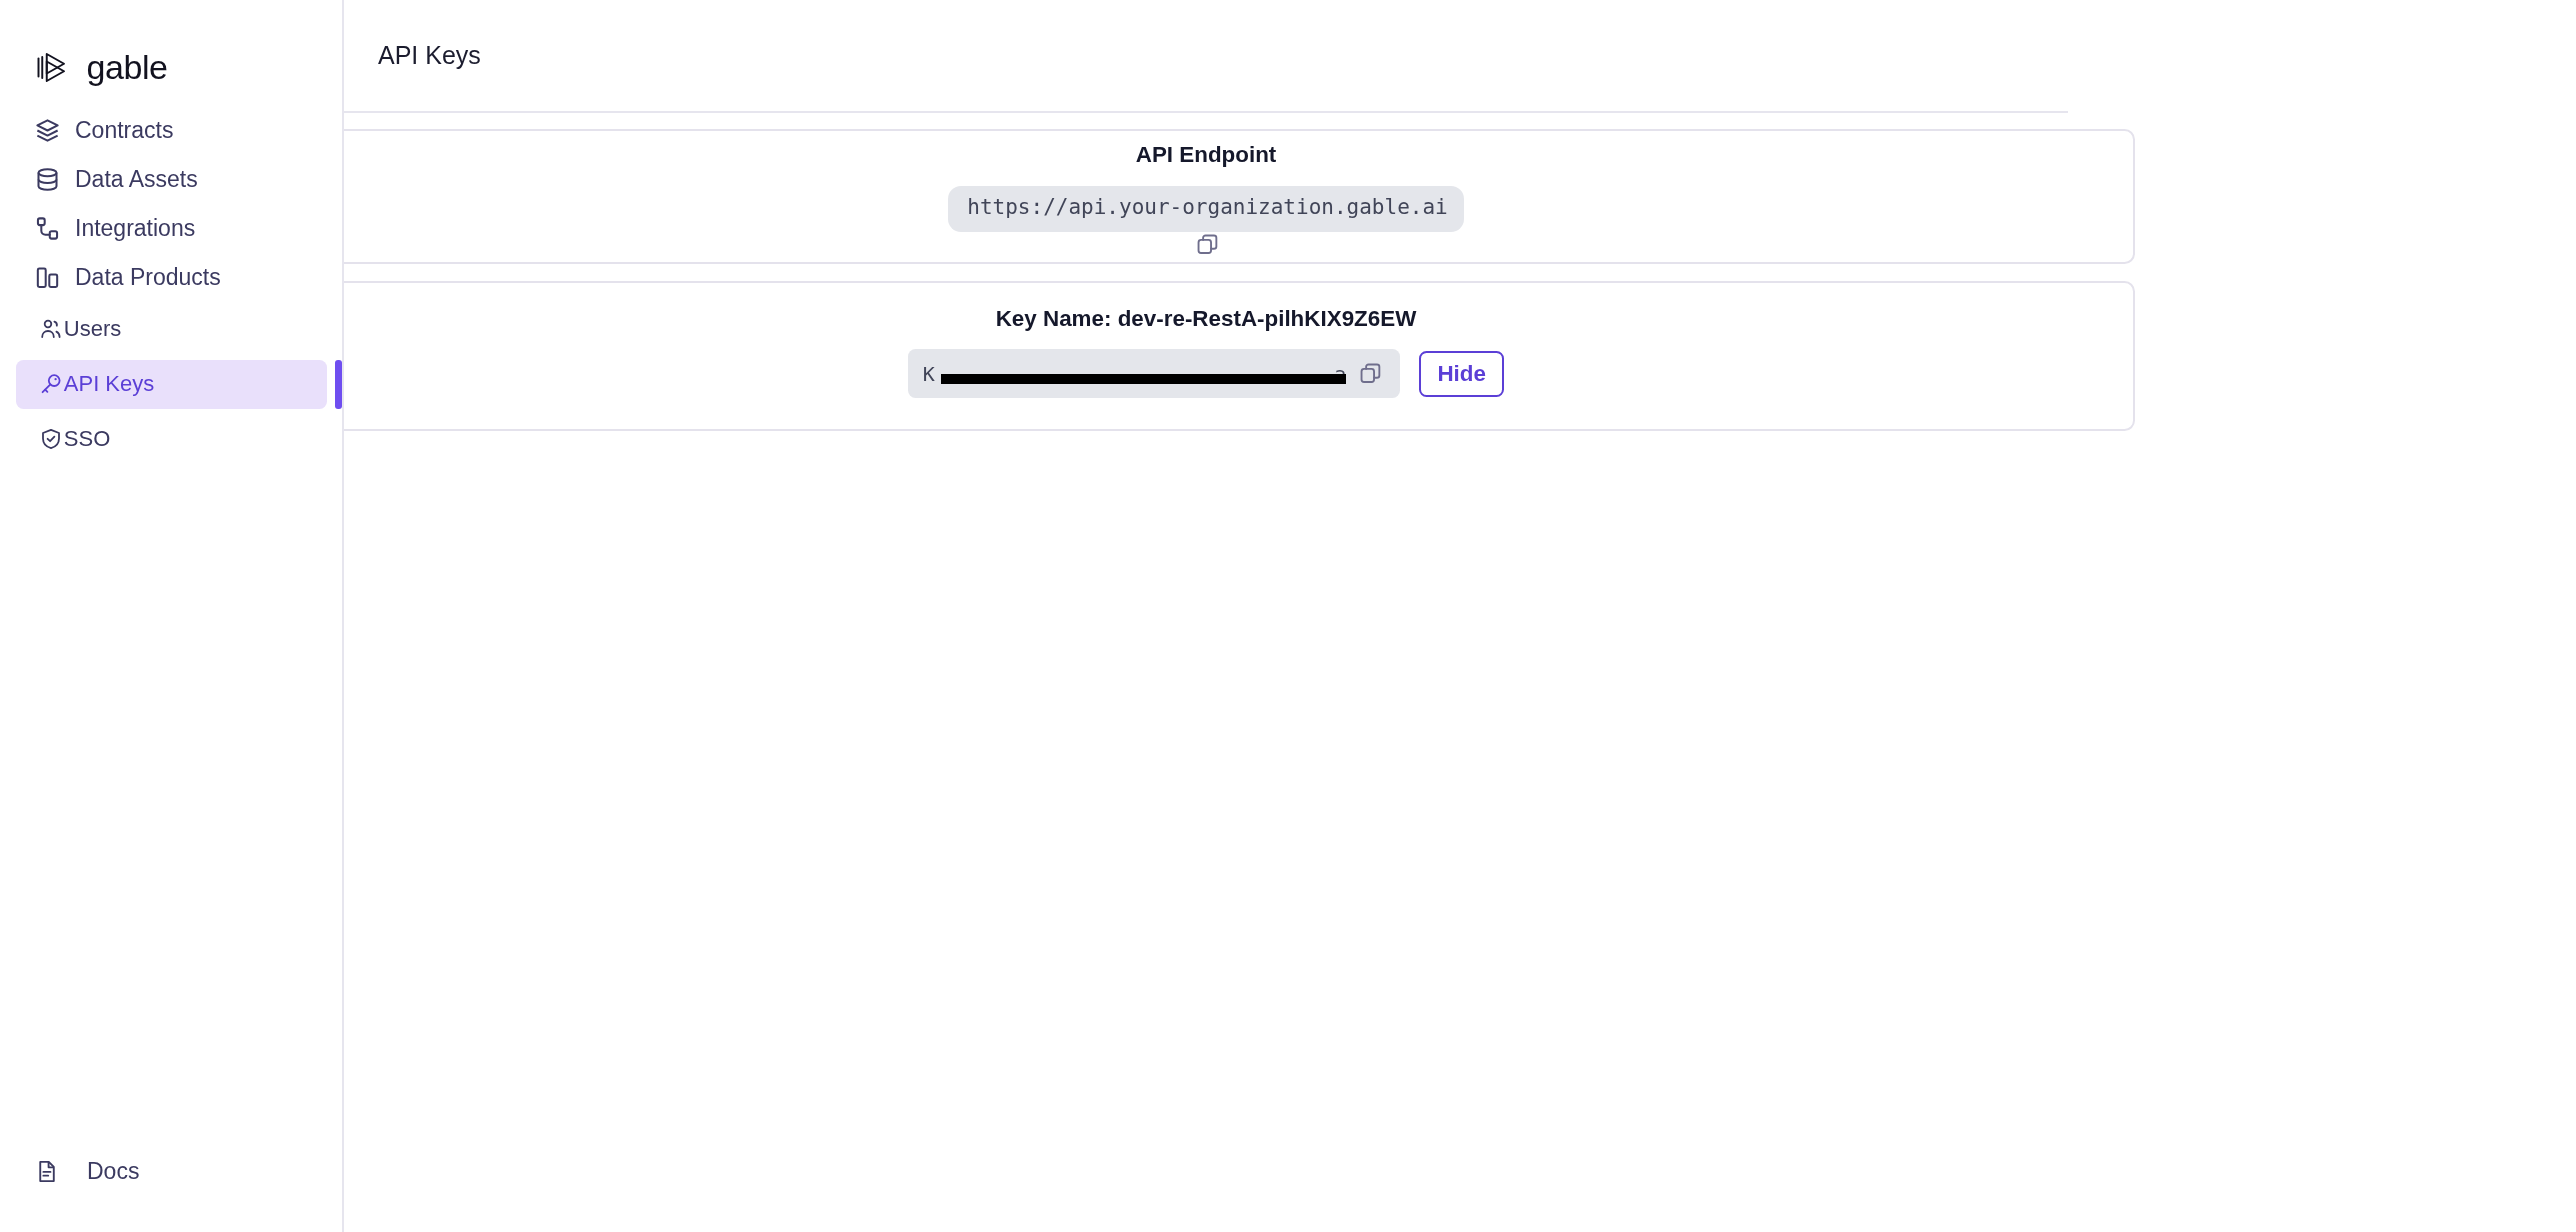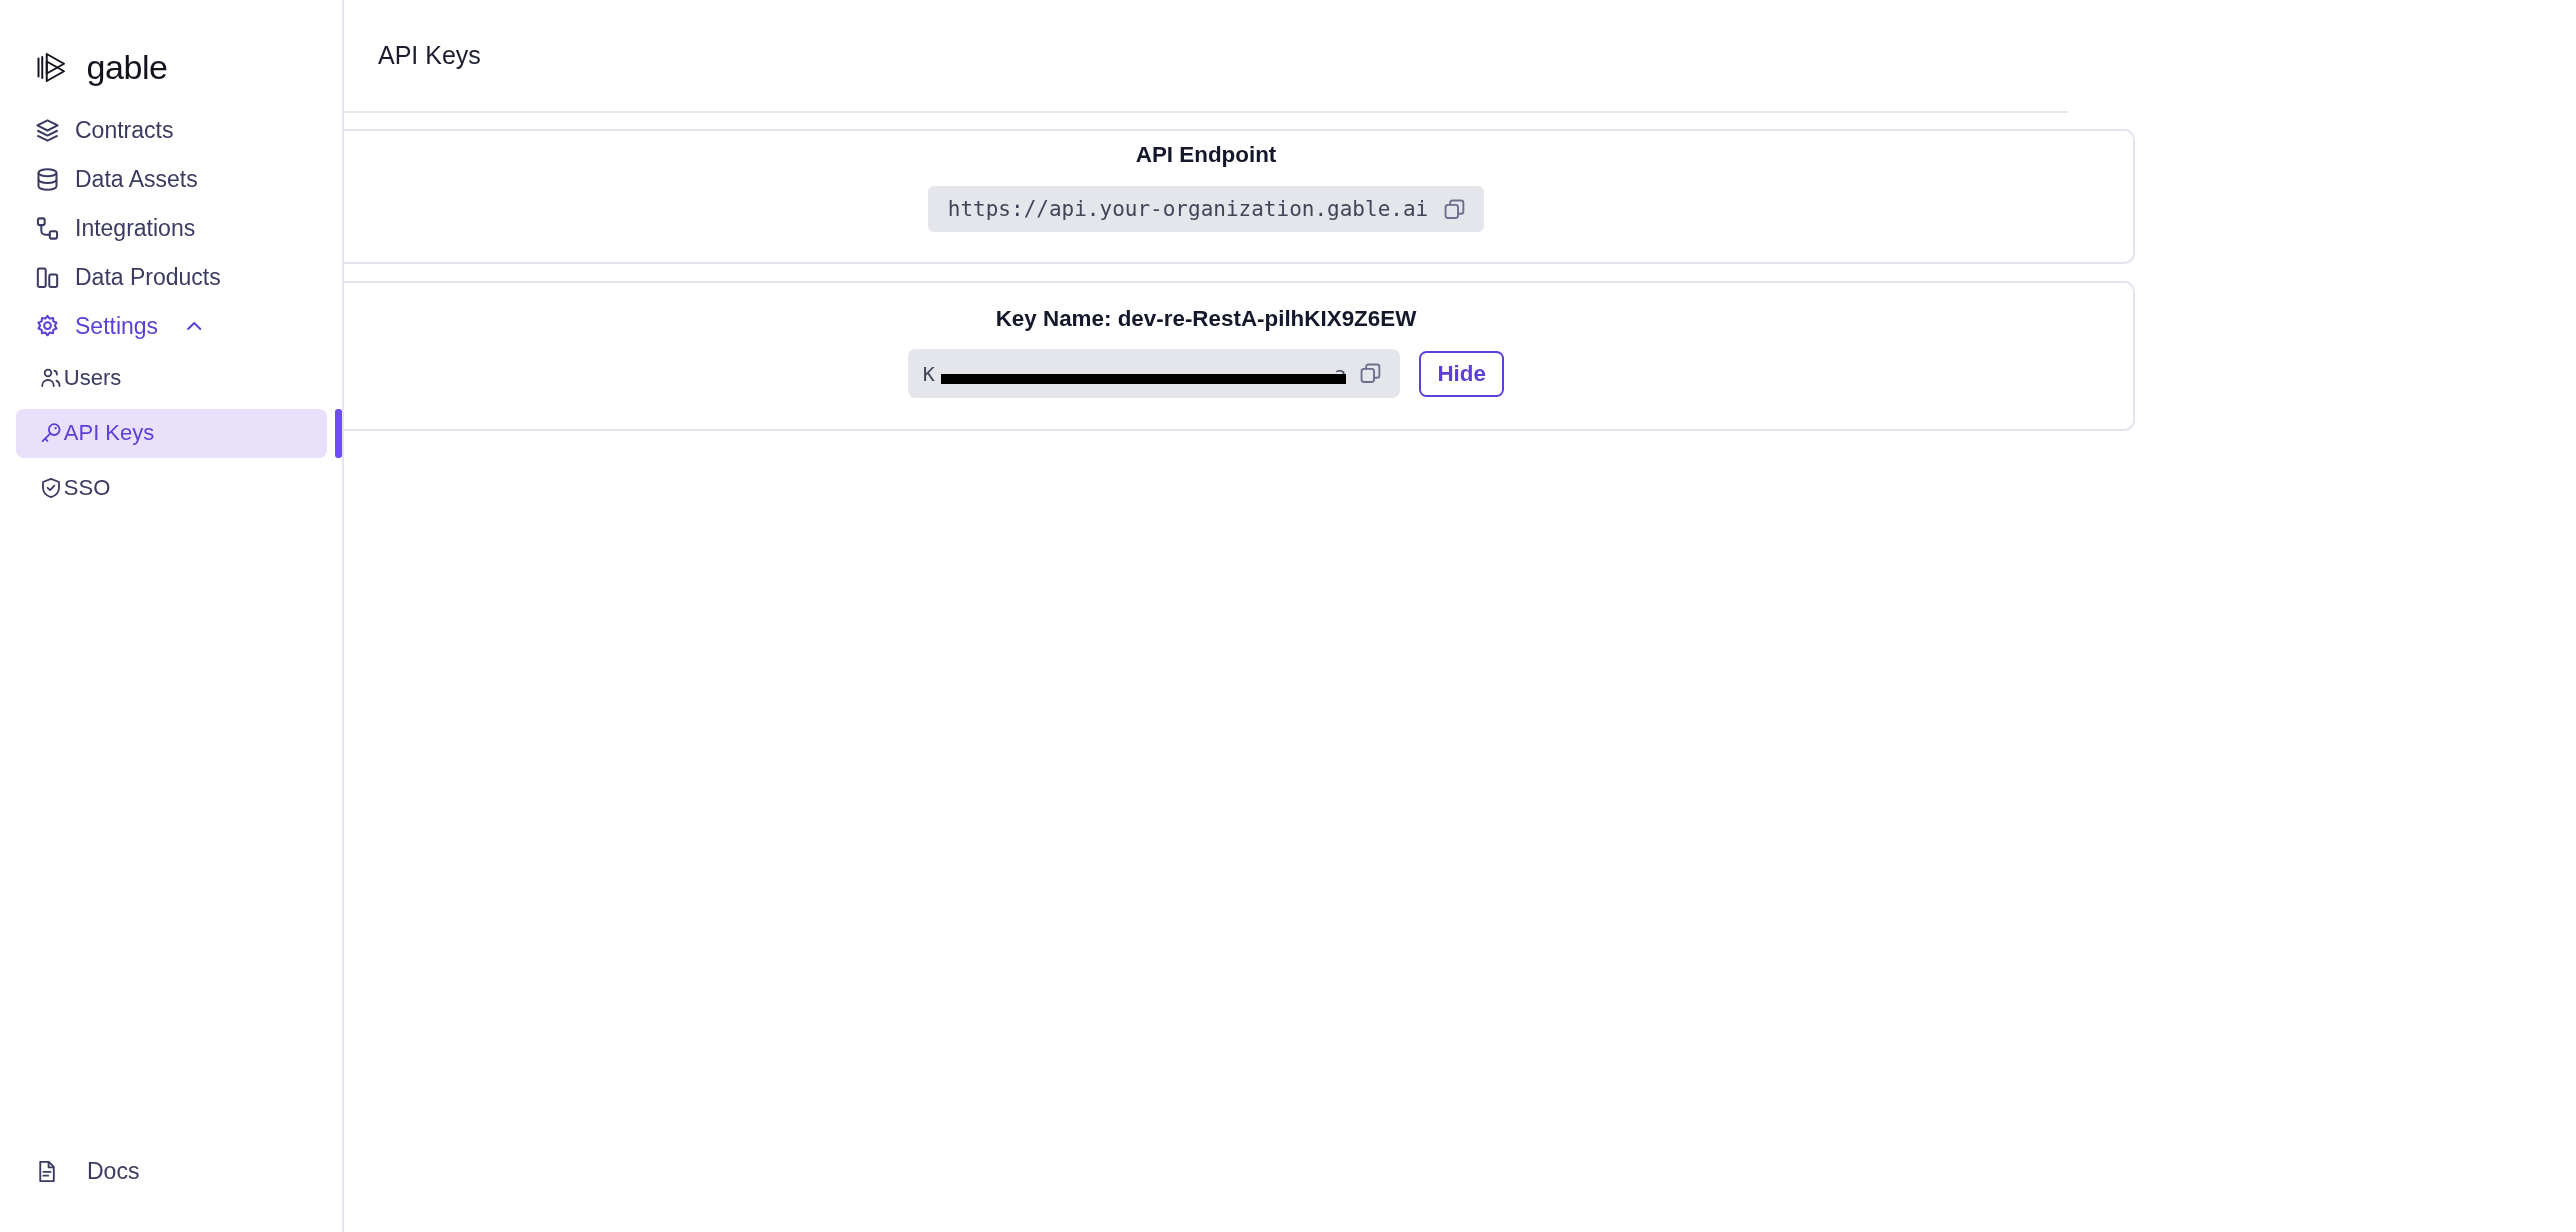--- a/index.html
+++ b/index.html
@@ -110,23 +110,24 @@
   .card-heading {
     font-size: 22.4px; font-weight: 700; color: #15182b;
     line-height: 1; margin-bottom: 19.4px;
     white-space: nowrap;
   }
   .card-heading .key-val { font-weight: 700; }
 
   .chip {
     display: inline-flex; align-items: center; gap: 14px;
     background: #e4e6eb;
-    border-radius: 6px;
+    border-radius: 13px;
     padding: 10.4px 16.4px 10.4px 19.4px;
     height: 46px;
+    flex-direction: column;
   }
   .chip .url {
     font-family: "DejaVu Sans Mono", "Liberation Mono", monospace;
     font-size: 21px; color: #414558; line-height: 1;
     letter-spacing: 0px; white-space: nowrap;
   }
   .copy-ico { width: 25px; height: 25px; display: block; cursor: pointer; flex: 0 0 25px; }
 
   .key-row { display: flex; align-items: center; gap: 19.4px; }
 
@@ -211,30 +212,20 @@
       </div>
 
       <div class="nav-item">
         <svg class="ico" viewBox="0 0 24 24" fill="none">
           <rect x="3.4" y="4" width="7" height="16.4" rx="1.3" stroke="#3b3a60" stroke-width="1.8"></rect>
           <rect x="13.6" y="9.4" width="7" height="11" rx="1.3" stroke="#3b3a60" stroke-width="1.8"></rect>
         </svg>
         <span class="lbl">Data Products</span>
       </div>
 
-      <div class="nav-item group">
-        <svg class="ico" viewBox="0 0 24 24" fill="none">
-          <path d="M12 2.6 L13.9 5 L16.9 4.4 L17.2 7.4 L20 8.6 L18.5 11.2 L20 13.8 L17.2 15 L16.9 18 L13.9 17.4 L12 19.8 L10.1 17.4 L7.1 18 L6.8 15 L4 13.8 L5.5 11.2 L4 8.6 L6.8 7.4 L7.1 4.4 L10.1 5 Z" stroke="#5b3fd6" stroke-width="1.8" stroke-linejoin="round"></path>
-          <circle cx="12" cy="11.2" r="3" stroke="#5b3fd6" stroke-width="1.8"></circle>
-        </svg>
-        <span class="lbl">Settings</span>
-        <svg class="chev" viewBox="0 0 24 24" fill="none">
-          <path d="M5.5 15 L12 8.6 L18.5 15" stroke="#5b3fd6" stroke-width="2.1" stroke-linecap="round" stroke-linejoin="round"></path>
-        </svg>
-      </div>
 
       <div class="sub-item">
         <svg class="ico" viewBox="0 0 24 24" fill="none">
           <circle cx="9" cy="7" r="3.3" stroke="#3b3a60" stroke-width="1.8"></circle>
           <path d="M3.2 20 C3.2 16.4 5.8 14 9 14 C12.2 14 14.8 16.4 14.8 20" stroke="#3b3a60" stroke-width="1.8" stroke-linecap="round"></path>
           <path d="M15.4 4.6 C17.2 5.2 18.2 6.9 17.8 8.7" stroke="#3b3a60" stroke-width="1.8" stroke-linecap="round"></path>
           <path d="M17.4 14.6 C19.4 15.6 20.6 17.6 20.6 20" stroke="#3b3a60" stroke-width="1.8" stroke-linecap="round"></path>
         </svg>
         <span class="lbl">Users</span>
       </div>

